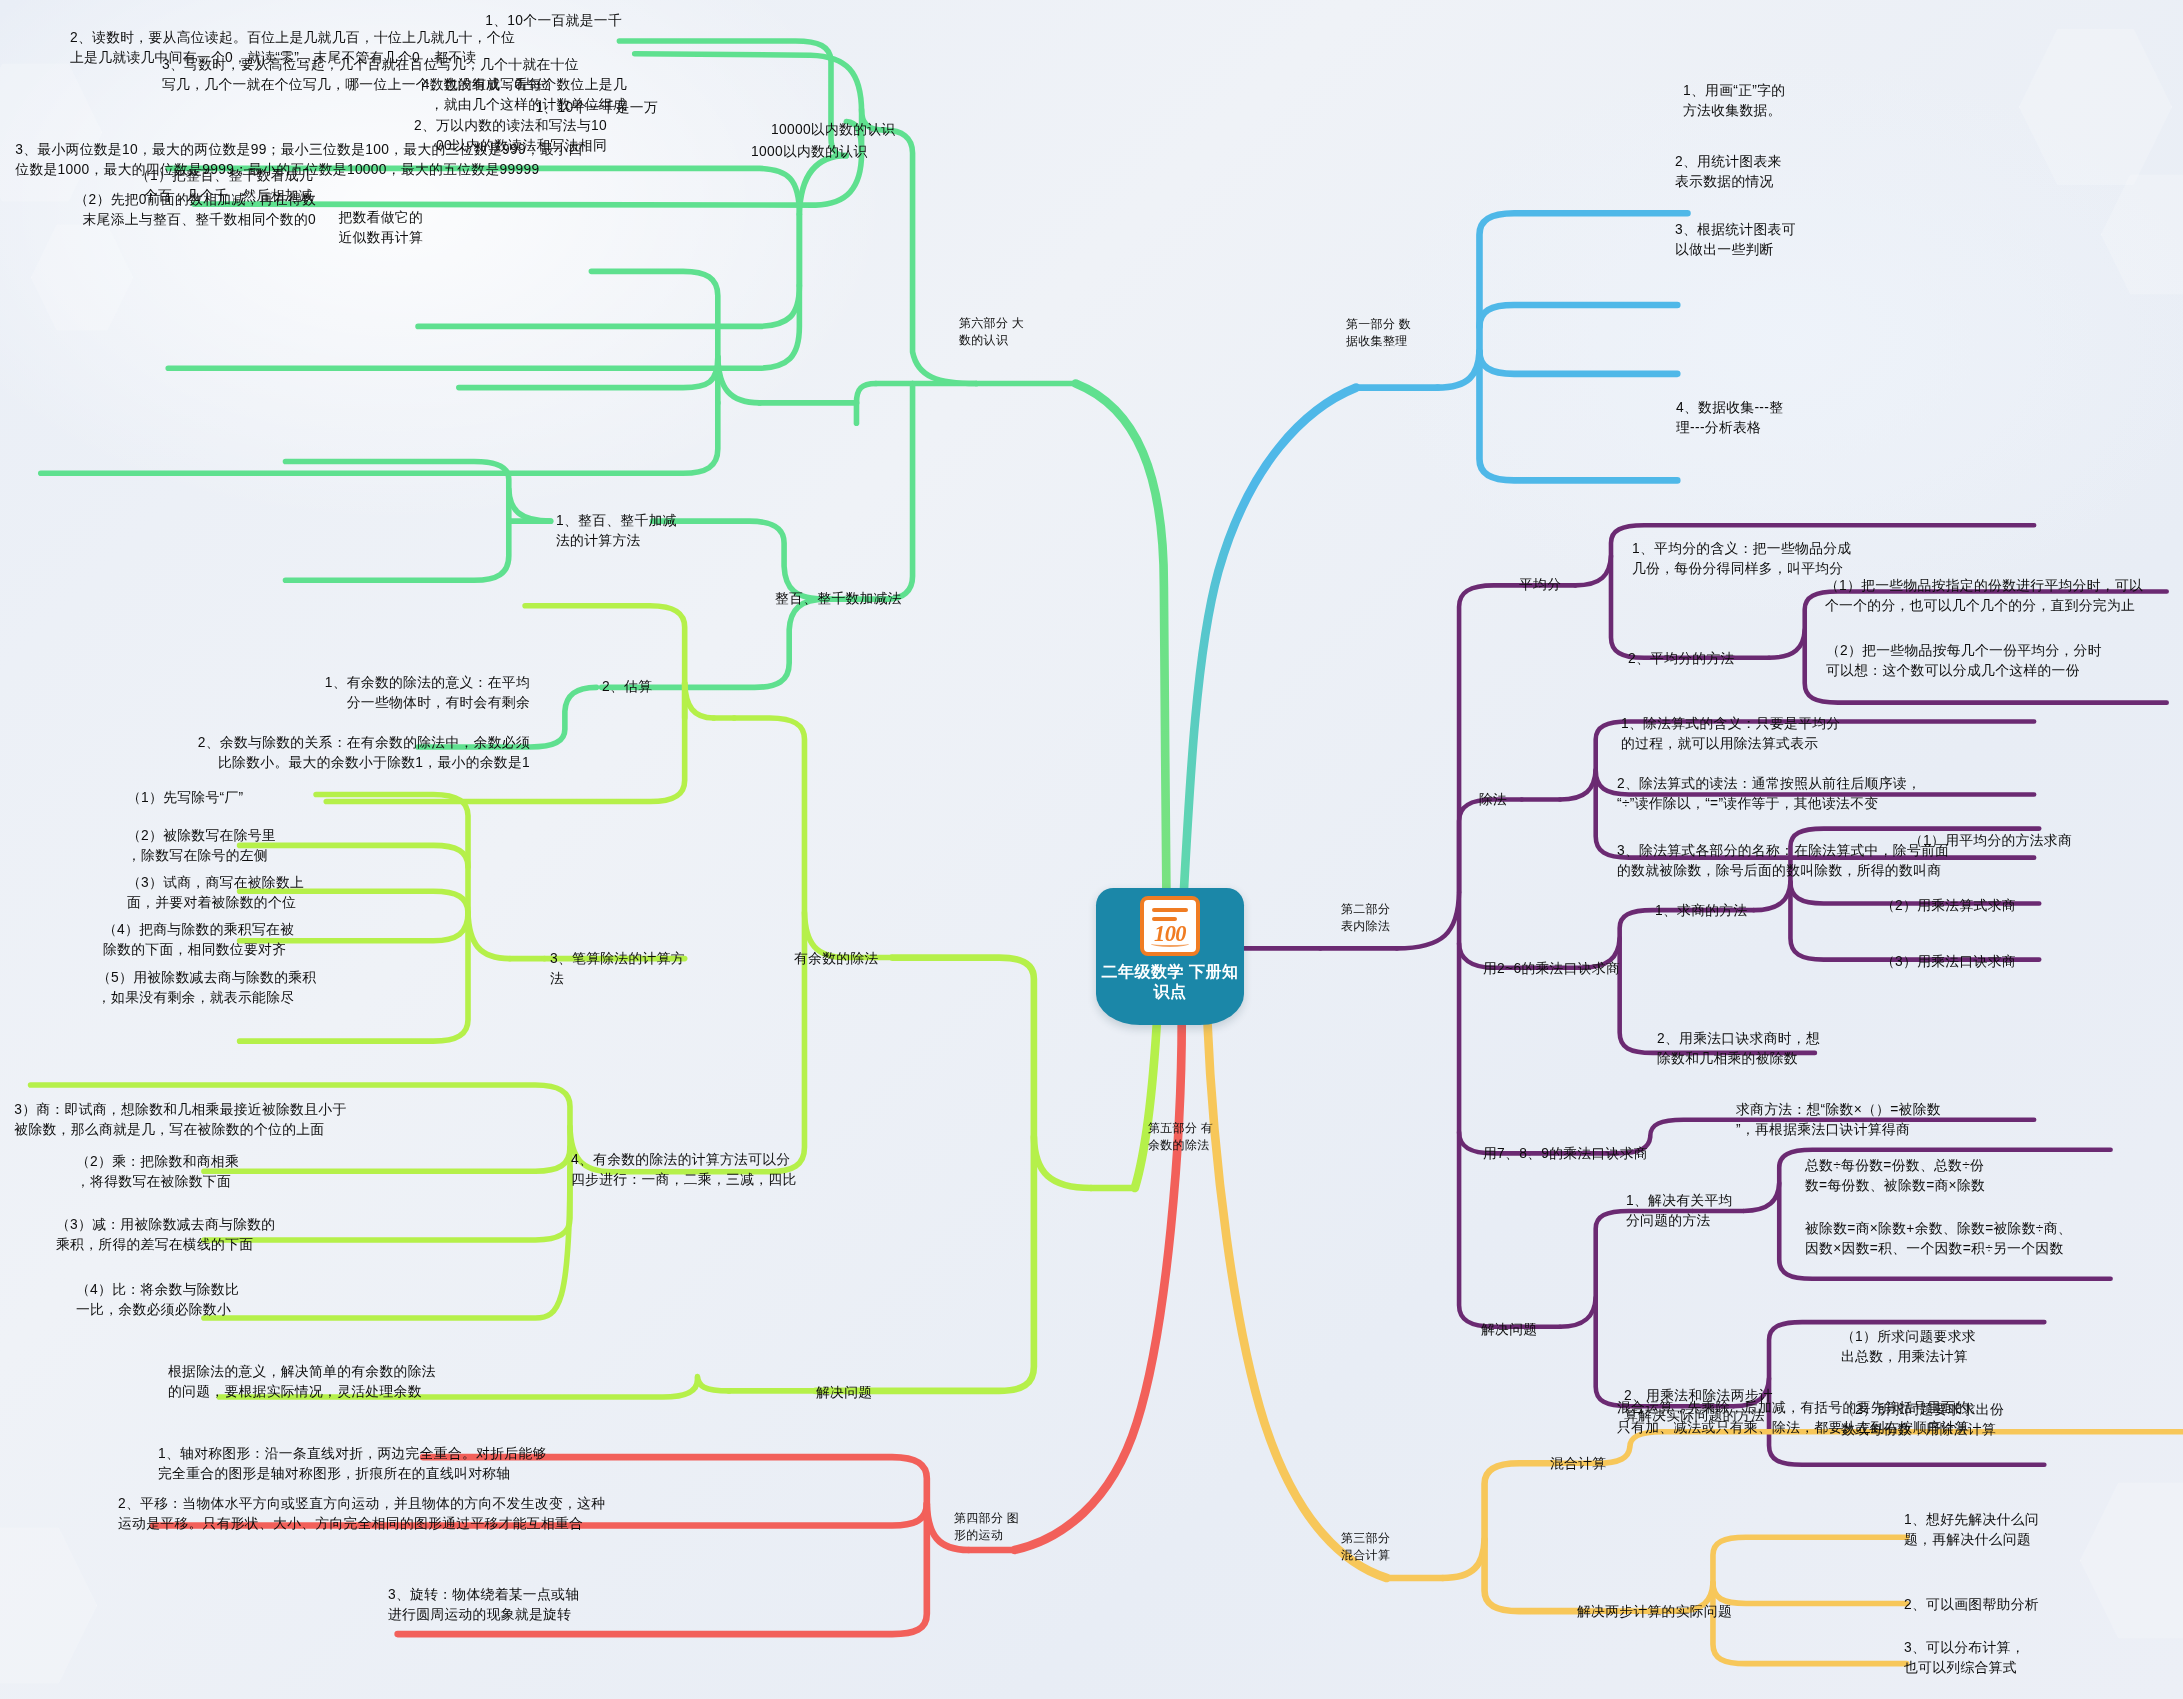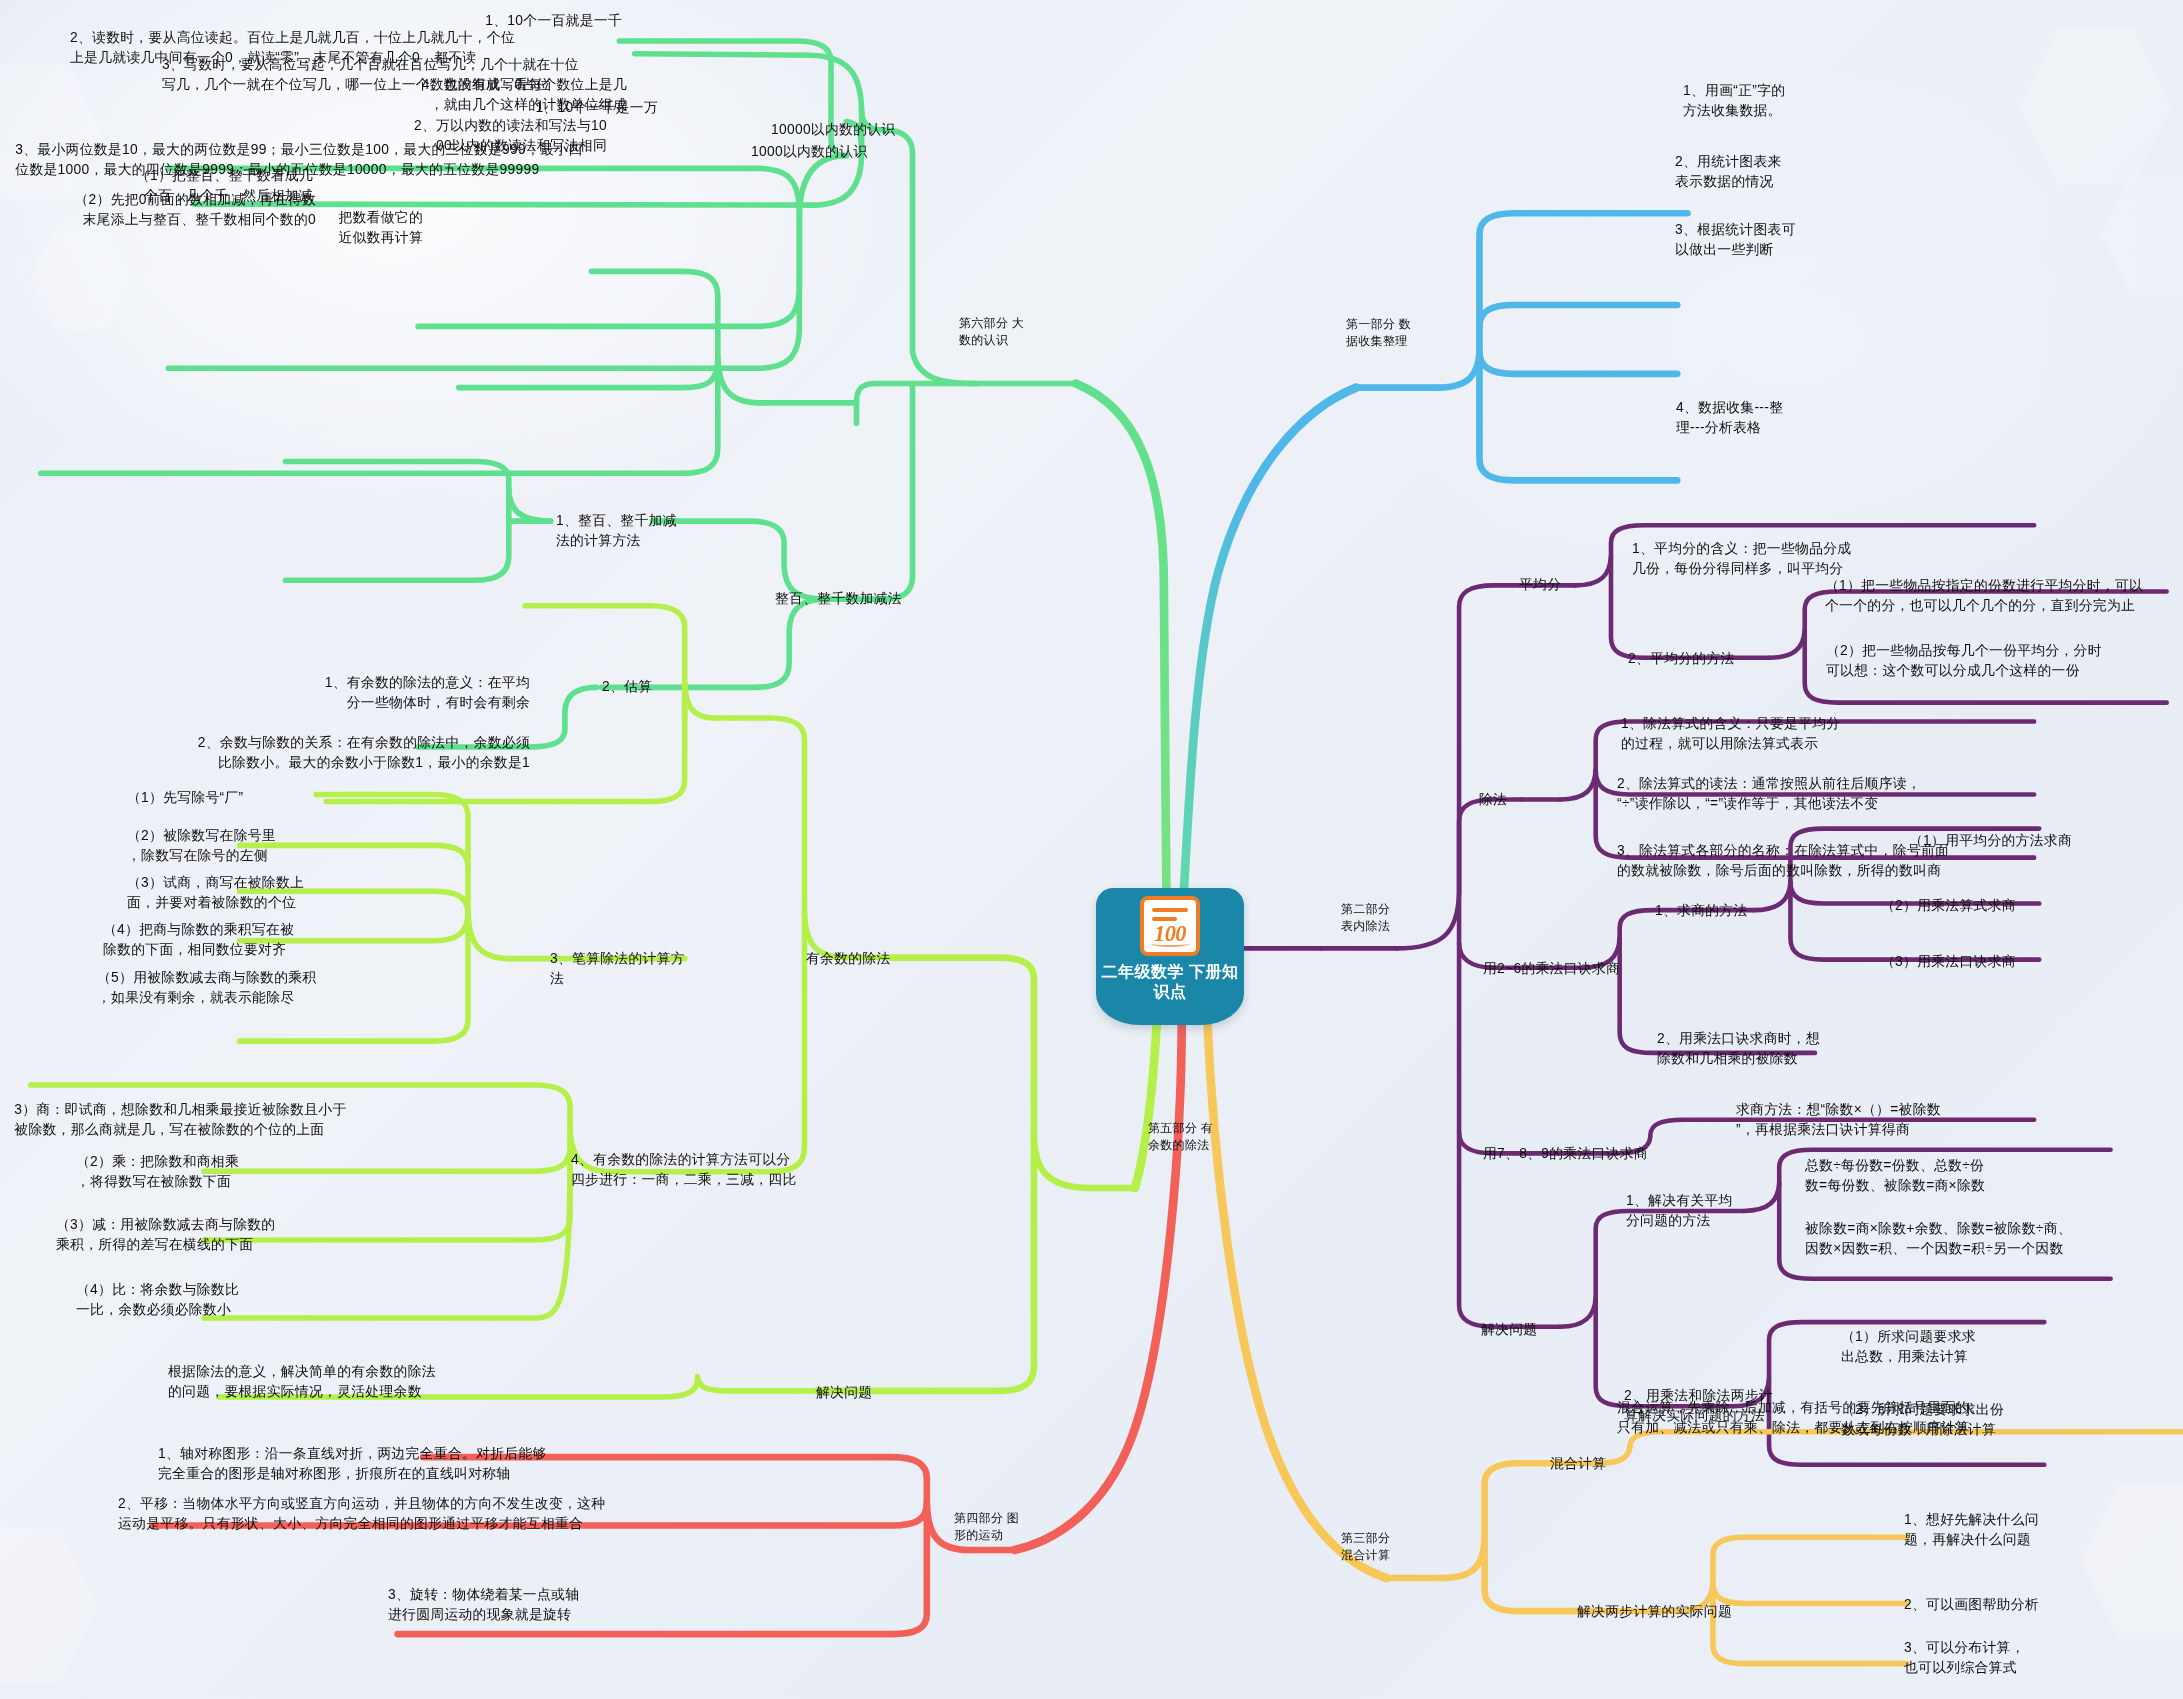--- a/index.html
+++ b/index.html
@@ -340,21 +340,21 @@
   <div class="node r" style="left:99px; top:166px; width:214px;">（1）把整百、整千数看成几
 个百，几个千，然后相加减</div>
   <div class="node r" style="left:51px; top:190px; width:265px;">（2）先把0前面的数相加减，再在得数
 末尾添上与整百、整千数相同个数的0</div>
   <div class="node l" style="left:602px; top:677px; width:102px;">2、估算</div>
   <div class="node r" style="left:255px; top:208px; width:168px;">把数看做它的
 近似数再计算</div>
 
   <div class="node topic l" style="left:1148px; top:1120px; width:127px;">第五部分 有
 余数的除法</div>
-  <div class="node l" style="left:794px; top:949px; width:133px;margin-left:12px;">有余数的除法</div>
+  <div class="node l" style="left:794px; top:949px; width:133px;">有余数的除法</div>
 
   <div class="node r" style="left:306px; top:673px; width:224px;">1、有余数的除法的意义：在平均
 分一些物体时，有时会有剩余</div>
   <div class="node r" style="left:92px; top:733px; width:438px;">2、余数与除数的关系：在有余数的除法中，余数必须
 比除数小。最大的余数小于除数1，最小的余数是1</div>
 
   <div class="node l" style="left:550px; top:949px; width:148px;">3、笔算除法的计算方法</div>
   <div class="node l" style="left:127px; top:788px; width:204px;">（1）先写除号“厂”</div>
   <div class="node l" style="left:127px; top:826px; width:204px;">（2）被除数写在除号里
 ，除数写在除号的左侧</div>

